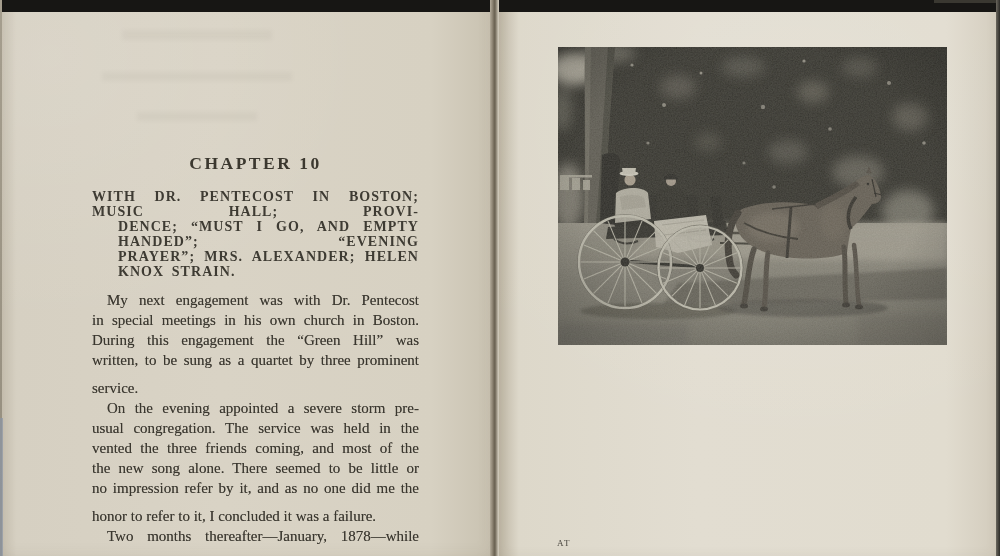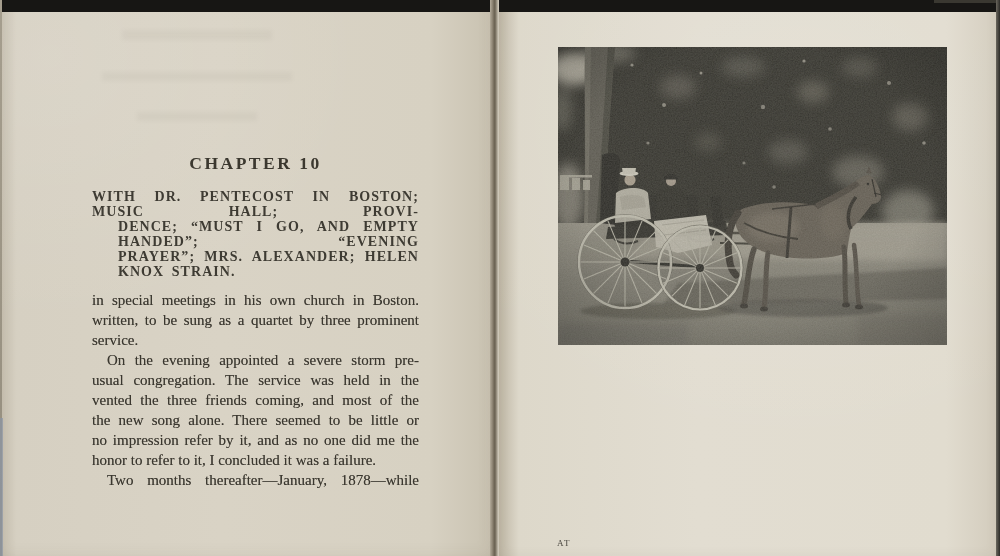--- a/index.html
+++ b/index.html
@@ -39,21 +39,21 @@
     text-align:center;font-size:17.5px;font-weight:bold;letter-spacing:2.5px;
     color:#3b382f;margin:0 0 16px 0;line-height:20px;
   }
   #subtitle{font-size:14px;font-weight:bold;letter-spacing:1.05px;word-spacing:3px;color:#3e3b33;margin-bottom:11px;}
   .sline{line-height:15px;text-align:justify;text-align-last:justify;}
   .sline.hang{padding-left:26px;}
   .sline.slast{text-align-last:left;}
   #paragraphs{font-size:15px;}
   .bline{line-height:20px;text-align:justify;text-align-last:justify;text-shadow:0 0 .35px rgba(58,55,47,.55);}
   .bline.first{text-indent:15px;}
-  .bline.last{text-align-last:left;}
+  .bline.last{text-align-last:left;margin-top:8px;}
 
   
   #photo{position:absolute;left:558px;top:47px;width:389px;height:298px;background:#262521;overflow:hidden;}
   #photo svg{display:block;}
   #caption{position:absolute;left:557px;top:537px;width:400px;color:#46433c;font-size:9px;letter-spacing:1.4px;word-spacing:2px;}
   #caption .cap-line{line-height:12.5px;white-space:nowrap;}
 
   
   .ghost{position:absolute;background:#6f6a5c;opacity:.06;filter:blur(2px);border-radius:2px;}
 </style>
@@ -70,21 +70,23 @@
 
     <div id="text-block">
       <div id="chapter-heading">CHAPTER 10</div>
       <div id="subtitle">
           <div class="sline">WITH DR. PENTECOST IN BOSTON; MUSIC HALL; PROVI-</div>
           <div class="sline hang">DENCE; “MUST I GO, AND EMPTY HANDED”; “EVENING</div>
           <div class="sline hang slast">PRAYER”; MRS. ALEXANDER; HELEN KNOX STRAIN.</div>
         </div>
       <div id="paragraphs">
           <div class="para">
+            <div class="bline first">My next engagement was with Dr. Pentecost</div>
             <div class="bline">in special meetings in his own church in Boston.</div>
+            <div class="bline">During this engagement the “Green Hill” was</div>
             <div class="bline">written, to be sung as a quartet by three prominent</div>
             <div class="bline last">service.</div>
           </div>
           <div class="para">
             <div class="bline first">On the evening appointed a severe storm pre-</div>
             <div class="bline">usual congregation.  The service was held in the</div>
             <div class="bline">vented the three friends coming, and most of the</div>
             <div class="bline">the new song alone.  There seemed to be little or</div>
             <div class="bline">no impression refer by it, and as no one did me the</div>
             <div class="bline last">honor to refer to it, I concluded it was a failure.</div>

